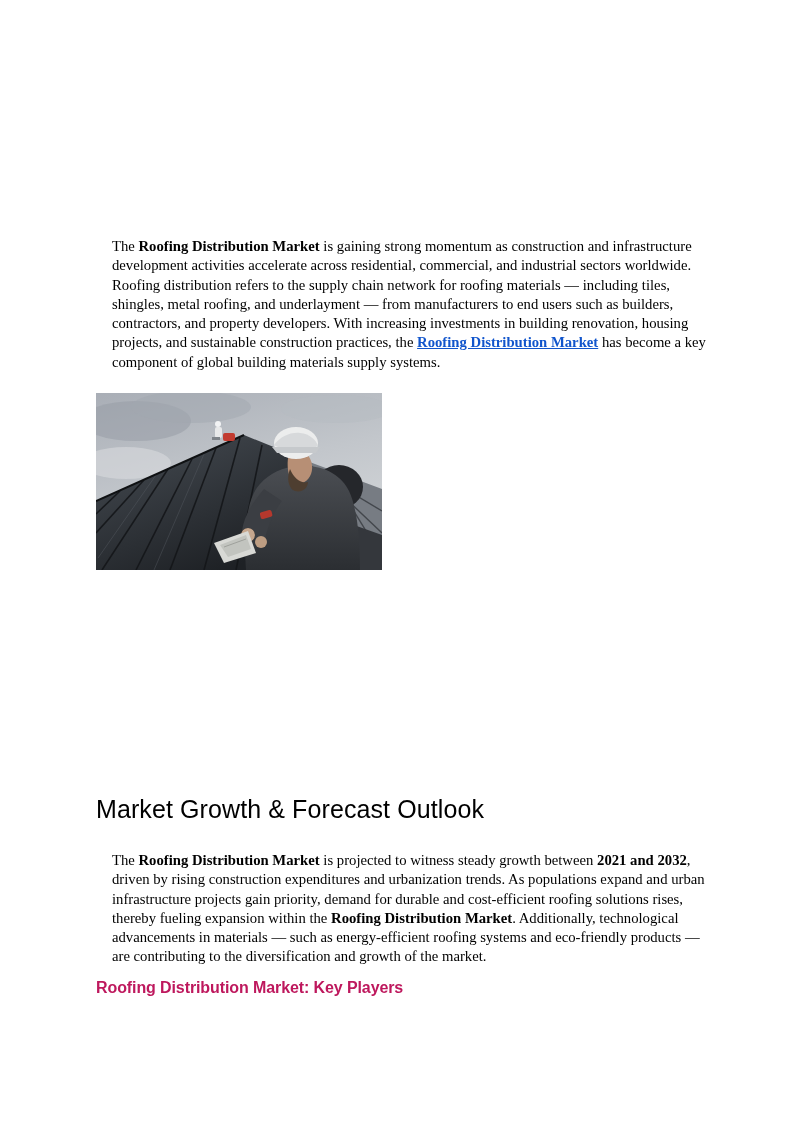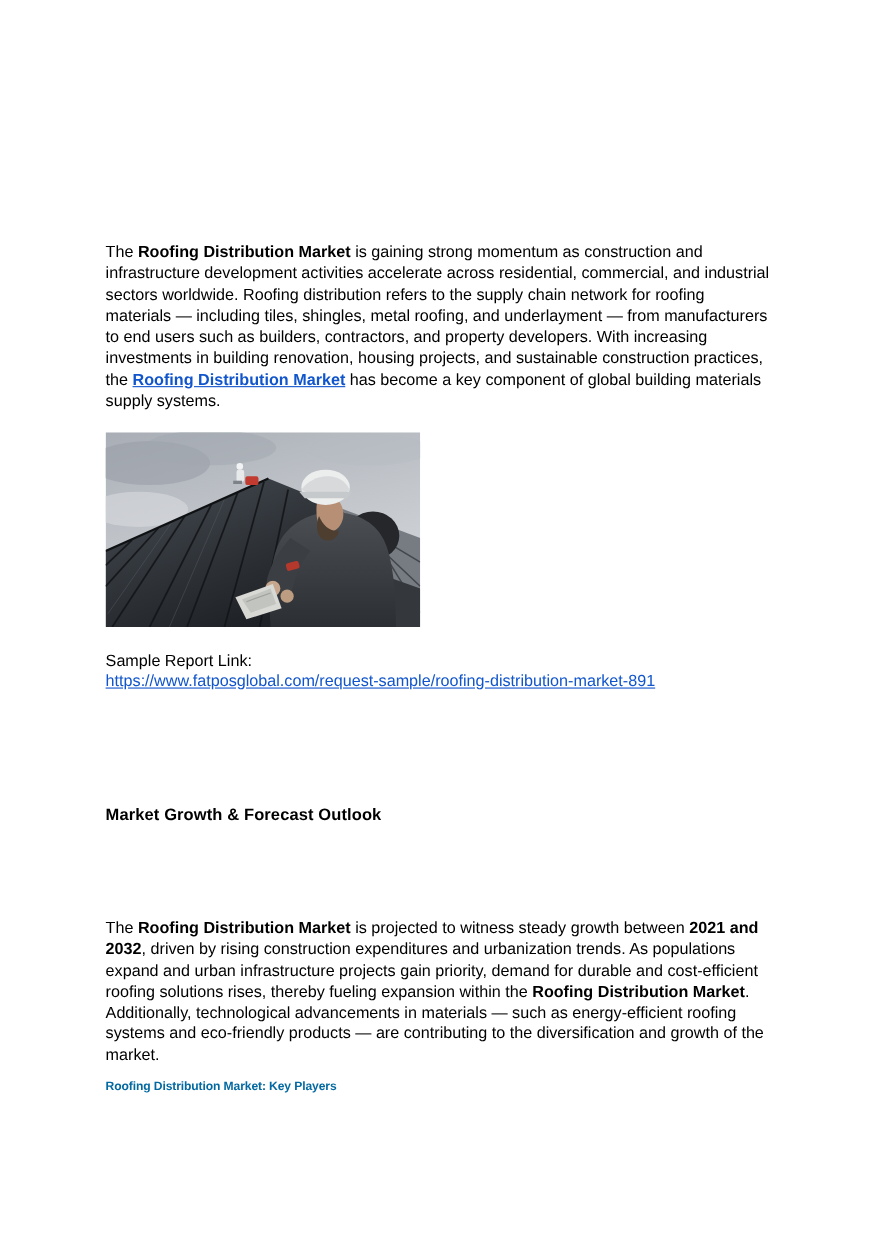--- a/index.html
+++ b/index.html
@@ -9,40 +9,40 @@
     color:#000000;
     -webkit-font-smoothing:antialiased;
   }
   .page{position:absolute;inset:0;background:#ffffff;}
   .doc-title{
     position:absolute;left:96px;top:119px;width:575px;
     font-size:22px;line-height:30px;font-weight:bold;margin:0;
     letter-spacing:0.1px;
   }
   .body-text{
-    font-size:14.7px;line-height:19.3px;font-weight:normal;margin:0;
+    font-size:14.7px;line-height:19.3px;font-weight:normal;margin:16px;font-family:Liberation Serif, serif;
   }
   .para-intro{position:absolute;left:96px;top:221px;width:608px;}
   .b{font-weight:bold;}
   a.doc-link{color:#1155cc;text-decoration:underline;cursor:pointer;}
   a.doc-link.b{font-weight:bold;}
   .hero{
     position:absolute;left:96px;top:393px;width:286px;height:177px;
     display:block;
   }
   .hero svg{display:block;width:286px;height:177px;}
   .sample-block{position:absolute;left:96px;top:592px;width:608px;}
   .h2{
-    position:absolute;left:96px;top:728px;width:608px;margin:0;
-    font-size:15px;line-height:26px;font-weight:bold;letter-spacing:0.1px;
+    position:absolute;left:96px;top:796px;width:608px;margin:0;
+    font-size:25px;line-height:26px;font-weight:normal;letter-spacing:0.1px;
   }
   .para-growth{position:absolute;left:96px;top:835px;width:608px;}
   .h3{
     position:absolute;left:96px;top:977px;width:608px;margin:0;
-    font-size:11px;line-height:22px;font-weight:bold;color:#0369a1;
+    font-size:16px;line-height:22px;font-weight:bold;color:#be185d;
     letter-spacing:-0.1px;
   }
 </style>
 </head>
 <body>
 
 <div class="page">
 
 
   <p class="body-text para-intro"><span>The </span><span class="b">Roofing Distribution Market</span><span> is gaining strong momentum as construction and infrastructure development activities accelerate across residential, commercial, and industrial sectors worldwide. Roofing distribution refers to the supply chain network for roofing materials — including tiles, shingles, metal roofing, and underlayment — from manufacturers to end users such as builders, contractors, and property developers. With increasing investments in building renovation, housing projects, and sustainable construction practices, the </span><a href="#" class="doc-link b">Roofing Distribution Market</a><span> has become a key component of global building materials supply systems.</span></p>
@@ -125,24 +125,20 @@
         <circle cx="152" cy="142" r="7" fill="#c6a78e"></circle>
         <circle cx="165" cy="149" r="6" fill="#bd9d82"></circle>
 
         <polygon points="118,150 152,138 160,160 128,170" fill="#d8d9d5"></polygon>
         <polygon points="124,152 150,142 155,156 132,164" fill="#c2c4bf"></polygon>
         <line x1="128" y1="154" x2="150" y2="146" stroke="#9fa19c" stroke-width="1"></line>
       </g>
     </svg>
   </div>
 
-  <div class="sample-block body-text">
-    <div>Sample Report Link:</div>
-    <div><a class="doc-link" href="#">https://www.fatposglobal.com/request-sample/roofing-distribution-market-891</a></div>
-  </div>
 
   <h2 class="h2">Market Growth &amp; Forecast Outlook</h2>
 
   <p class="body-text para-growth"><span>The </span><span class="b">Roofing Distribution Market</span><span> is projected to witness steady growth between </span><span class="b">2021 and 2032</span><span>, driven by rising construction expenditures and urbanization trends. As populations expand and urban infrastructure projects gain priority, demand for durable and cost-efficient roofing solutions rises, thereby fueling expansion within the </span><span class="b">Roofing Distribution Market</span><span>. Additionally, technological advancements in materials — such as energy-efficient roofing systems and eco-friendly products — are contributing to the diversification and growth of the market.</span></p>
 
   <h3 class="h3">Roofing Distribution Market: Key Players</h3>
 
 </div>
 
 </body></html>

